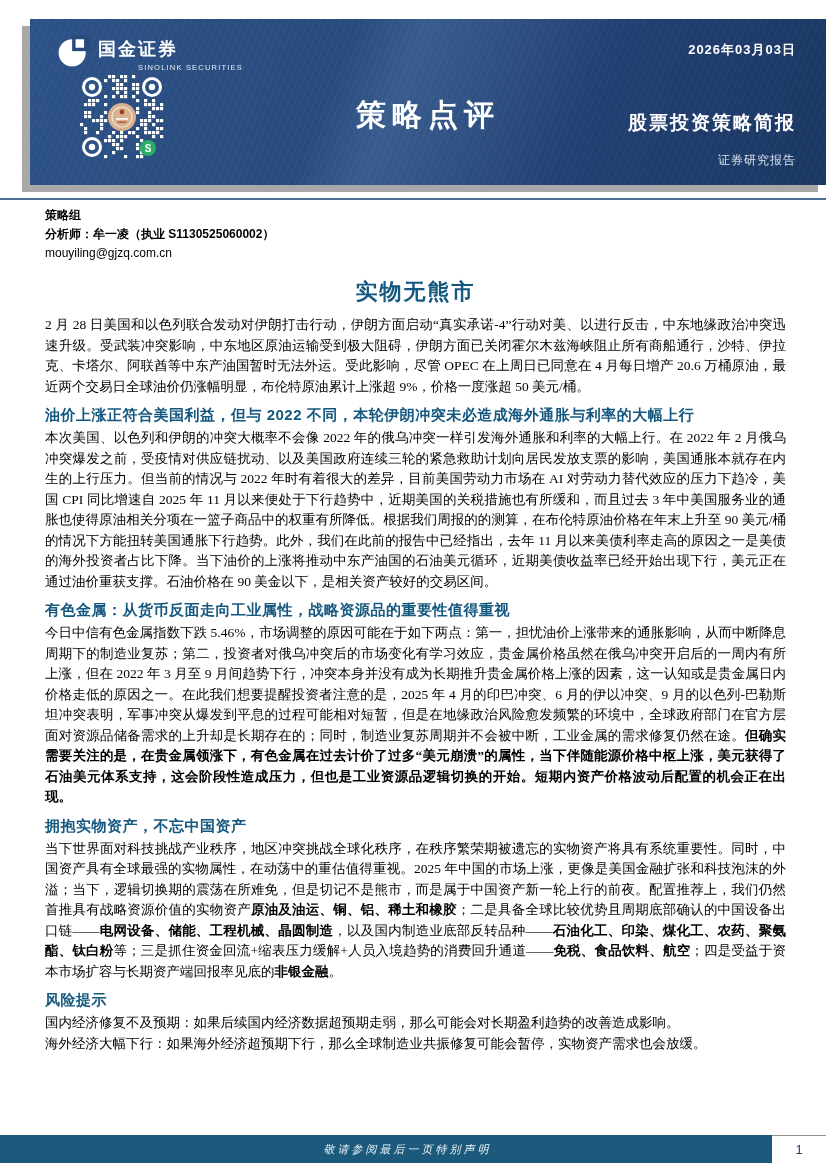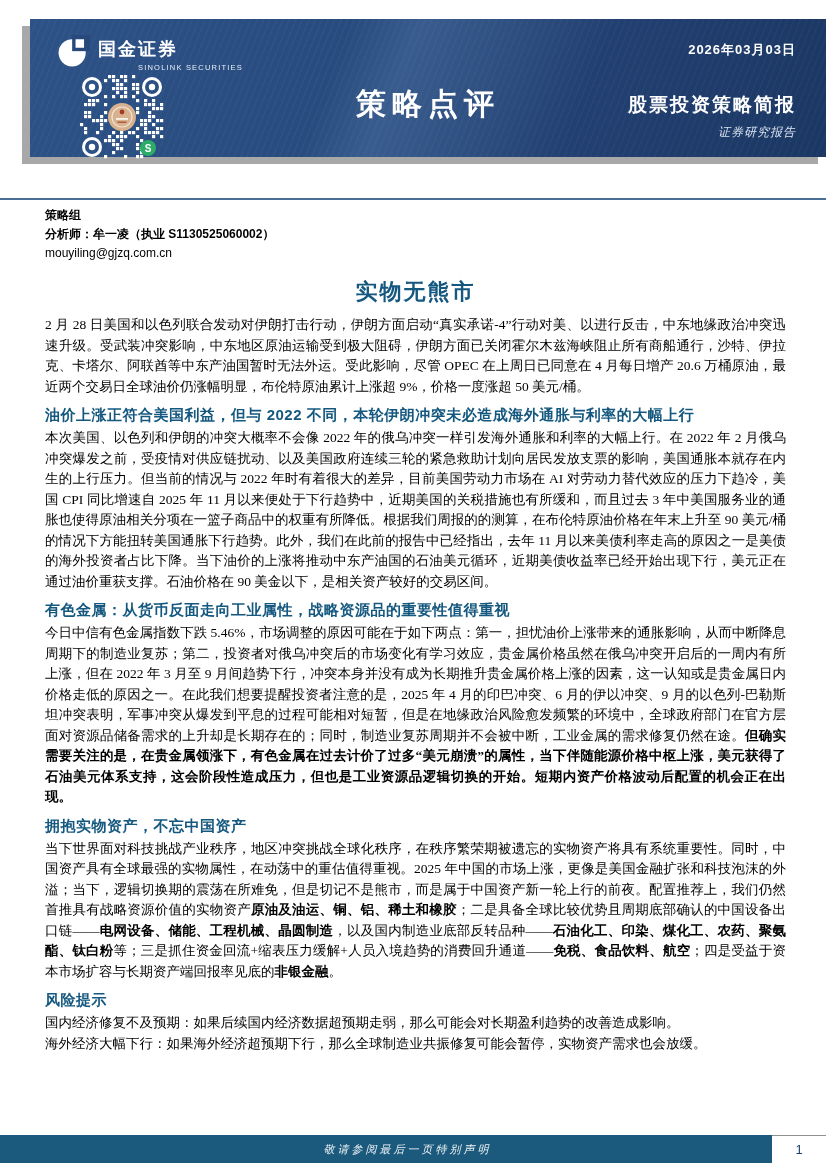--- a/index.html
+++ b/index.html
@@ -1,38 +1,38 @@
 <!DOCTYPE html>
 <html><head>
 <meta charset="utf-8">
 <style>
   html,body{margin:0;padding:0;background:#ffffff;}
   .page{position:relative;width:826px;height:1169px;background:#fff;overflow:hidden;
         font-family:"Liberation Sans",sans-serif;color:#000;}
 
   
-  .banner{position:absolute;left:30px;top:19px;width:796px;height:138px;
+  .banner{position:absolute;left:30px;top:19px;width:796px;height:166px;
           background:linear-gradient(107deg,#2d5287 0%,#284b7e 40%,#213f70 72%,#1b3763 100%);
           box-shadow:-8px 7px 0 0 #a8a8a8;}
   .banner::before{content:"";position:absolute;inset:0;
           background:linear-gradient(112deg,transparent 38%,rgba(130,170,215,.20) 46%,rgba(130,170,215,.08) 60%,transparent 69%);}
   .banner::after{content:"";position:absolute;inset:0;
           background:repeating-linear-gradient(112deg,rgba(255,255,255,.05) 0 1.5px,transparent 1.5px 6px);opacity:.55;}
   .banner *{position:relative;z-index:2;}
 
   .brand{position:absolute;left:26px;top:16px;display:flex;align-items:center;gap:8px;}
   .brand-text .cn{color:#fff;font-size:18px;font-weight:bold;letter-spacing:2px;}
   .brand-text .en{color:#e8eef6;font-size:7.5px;letter-spacing:1.2px;margin-top:2px;margin-left:40px;}
   .banner-date{position:absolute;right:30px;top:22px;color:#fff;font-size:13px;font-weight:bold;letter-spacing:1px;}
-  .banner-title{position:absolute;left:0;right:0;top:65px;text-align:center;color:#fff;
+  .banner-title{position:absolute;left:0;right:0;top:76px;text-align:center;color:#fff;
                 font-size:30px;font-weight:bold;letter-spacing:6px;}
   .qr{position:absolute;left:50px;top:56px;width:88px;height:92px;}
   .banner-sub{position:absolute;right:30px;bottom:16px;text-align:right;}
   .banner-sub .series{color:#fff;font-size:19px;font-weight:bold;letter-spacing:2px;}
-  .banner-sub .category{color:#d9e3ef;font-size:12px;margin-top:6px;letter-spacing:1px;font-style:italic;}
+  .banner-sub .category{color:#d9e3ef;font-size:12px;margin-top:16px;letter-spacing:1px;}
 
   
   .separator{position:absolute;left:0;top:198px;width:826px;height:2px;background:#4a6e96;}
 
   
   .content{position:absolute;left:45px;top:206px;width:741px;}
   .analysts{font-size:12px;line-height:19px;}
   .group-label{font-weight:bold;}
   .analyst-cols{display:flex;}
   .analyst{width:245px;}

